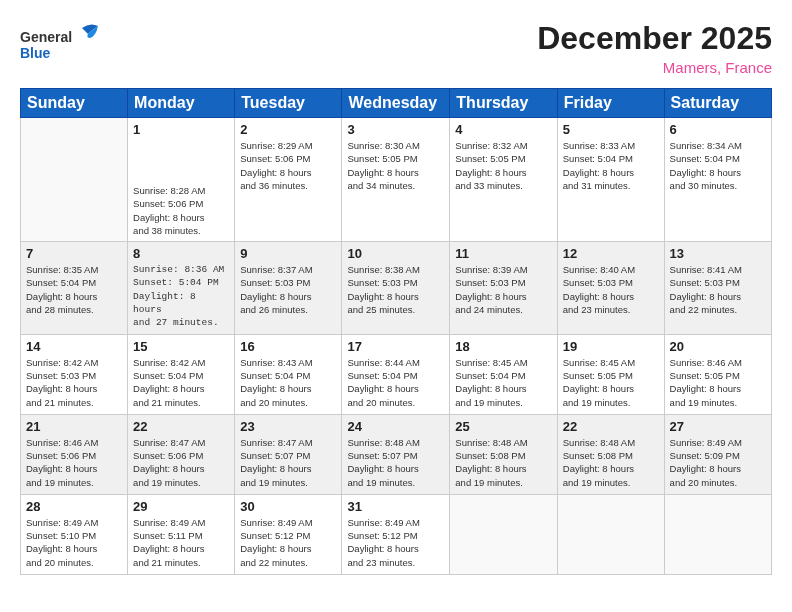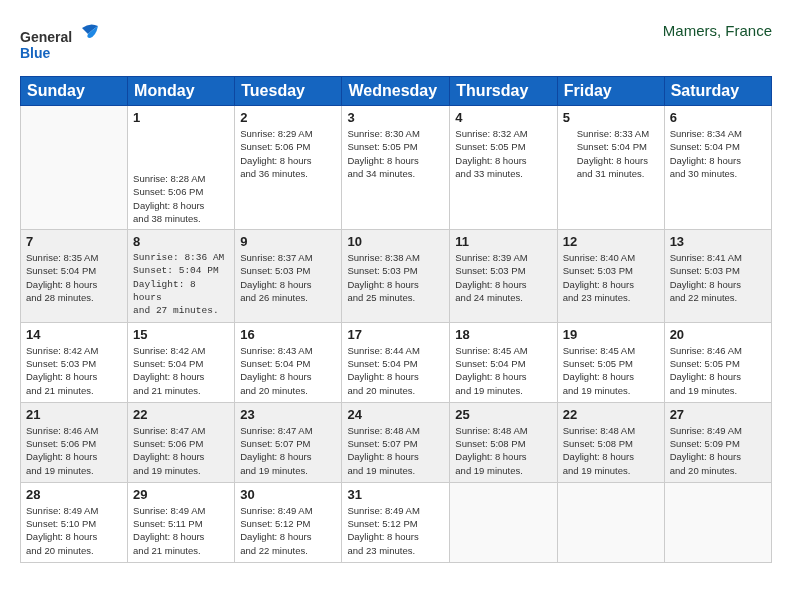--- a/index.html
+++ b/index.html
@@ -30,21 +30,21 @@
     .title-block {
       text-align: right;
     }
     .month-title {
       font-size: 32px;
       font-weight: bold;
       color: #222;
     }
     .location {
       font-size: 15px;
-      color: #14532d;
+      color: #ec4899;
       margin-top: 2px;
     }
     .calendar {
       width: 100%;
       border-collapse: collapse;
     }
     .calendar th {
       background: #1565C0;
       color: #fff;
       font-size: 16px;
@@ -91,20 +91,21 @@
 
         <path d="M62,8 Q70,2 78,6 Q72,10 68,14 Q64,10 62,8Z" fill="#1565C0"></path>
         <path d="M68,14 Q72,10 78,6 Q76,16 70,18 Q66,18 68,14Z" fill="#1E88E5"></path>
 
         <text x="0" y="22" font-family="Arial" font-weight="bold" font-size="14" fill="#333">General</text>
 
         <text x="0" y="38" font-family="Arial" font-weight="bold" font-size="14" fill="#1565C0">Blue</text>
       </svg>
     </div>
     <div class="title-block">
+      <div class="month-title">December 2025</div>
       <div class="location">Mamers, France</div>
     </div>
   </div>
 
   <table class="calendar">
     <thead>
       <tr>
       <th>Sunday</th>
           <th>Monday</th>
           <th>Tuesday</th>
@@ -140,21 +141,21 @@
           </td>
           <td>
             <span class="day-num">4</span>
             <div class="day-info" style="white-space: pre-line;">Sunrise: 8:32 AM
 Sunset: 5:05 PM
 Daylight: 8 hours
 and 33 minutes.</div>
           </td>
           <td>
             <span class="day-num">5</span>
-            <div class="day-info" style="white-space: pre-line; margin-left: 14px;">Sunrise: 8:33 AM
+            <div class="day-info" style="white-space: pre-line;">Sunrise: 8:33 AM
 Sunset: 5:04 PM
 Daylight: 8 hours
 and 31 minutes.</div>
           </td>
           <td>
             <span class="day-num">6</span>
             <div class="day-info" style="white-space: pre-line;">Sunrise: 8:34 AM
 Sunset: 5:04 PM
 Daylight: 8 hours
 and 30 minutes.</div>

